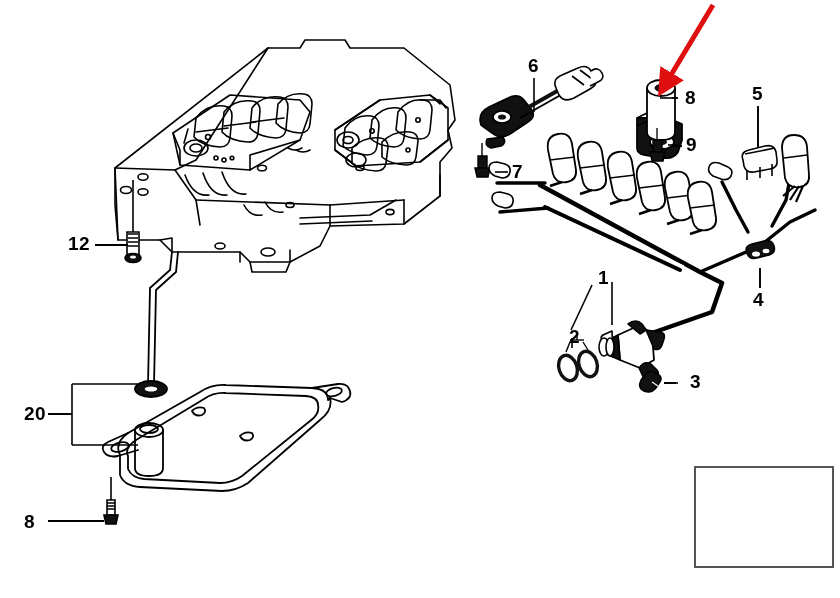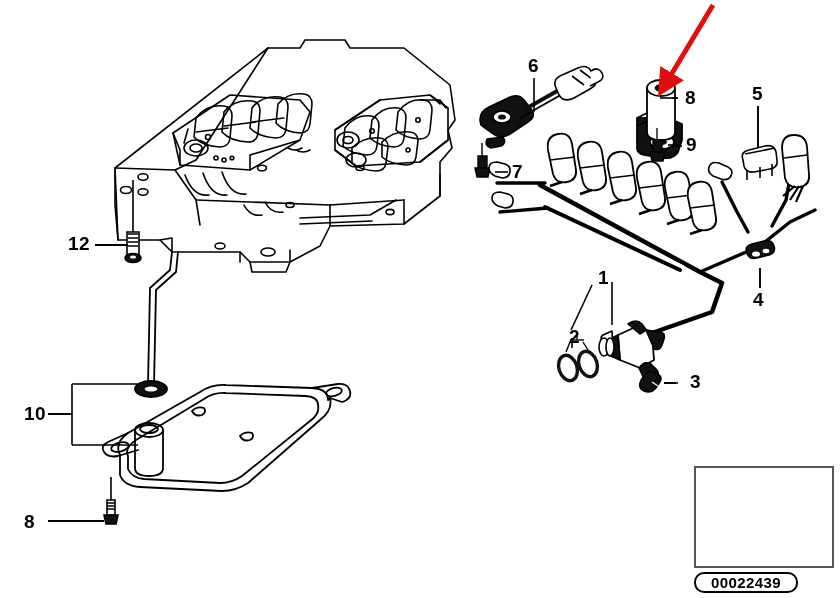--- a/index.html
+++ b/index.html
@@ -425,19 +425,18 @@
 
   <div class="callout" style="left:598px; top:268px;">1</div>
   <div class="callout" style="left:569px; top:327px;">2</div>
   <div class="callout" style="left:690px; top:372px;">3</div>
   <div class="callout" style="left:753px; top:290px;">4</div>
   <div class="callout" style="left:752px; top:84px;">5</div>
   <div class="callout" style="left:528px; top:56px;">6</div>
   <div class="callout" style="left:512px; top:162px;">7</div>
   <div class="callout" style="left:685px; top:88px;">8</div>
   <div class="callout" style="left:686px; top:135px;">9</div>
-  <div class="callout" style="left:24px; top:404px;">10</div>
+  <div class="callout" style="left:24px; top:404px;">20</div>
   <div class="callout" style="left:24px; top:512px;">8</div>
   <div class="callout" style="left:68px; top:234px;">12</div>
 
-  <div class="diagram-id-badge">00022439</div>
 
 </div>
 
 </body></html>

